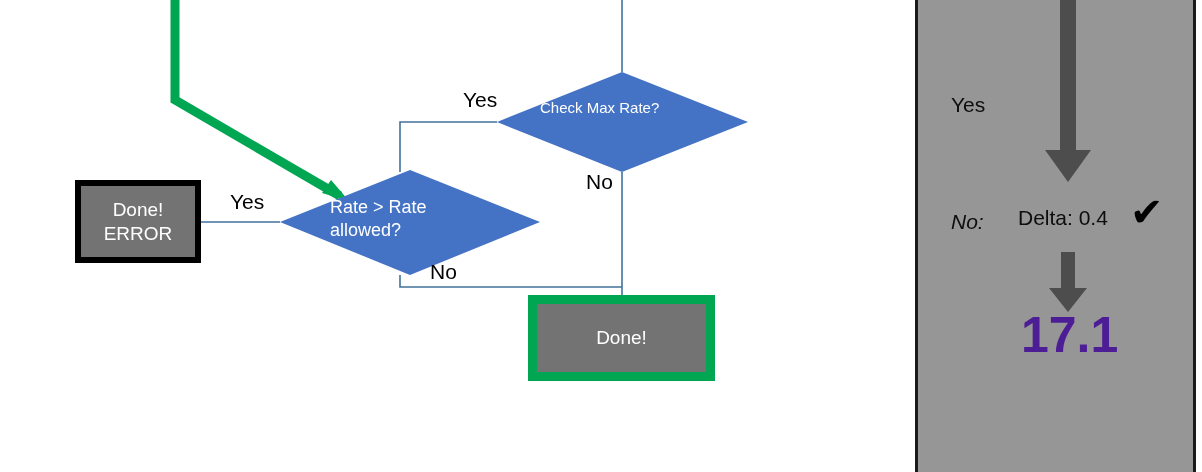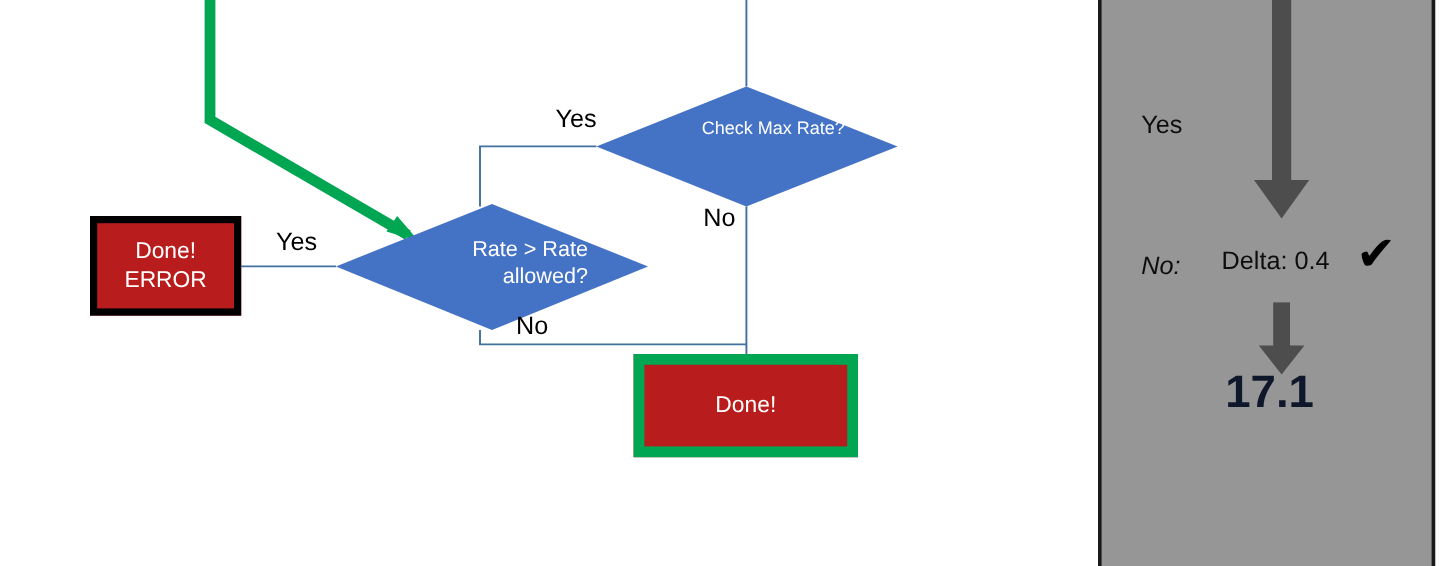--- a/index.html
+++ b/index.html
@@ -24,21 +24,21 @@
     position: absolute;
     left: 0;
     top: 0;
     width: 915px;
     height: 472px;
   }
 
   .node-box {
     position: absolute;
     box-sizing: border-box;
-    background: #b91c1c;
+    background: #737373;
     color: #ffffff;
     display: flex;
     flex-direction: column;
     align-items: center;
     justify-content: center;
     text-align: center;
     line-height: 1.25;
   }
   .node-box .ln { display: block; }
 
@@ -55,21 +55,21 @@
     top: 295px;
     width: 187px;
     height: 86px;
     border: 9px solid #00A651;
     font-size: 19px;
   }
 
   .diamond-label {
     position: absolute;
     color: #ffffff;
-    text-align: right;
+    text-align: left;
     line-height: 1.3;
     pointer-events: none;
   }
   #d1-label {           
     left: 540px;
     top: 98px;
     width: 164px;
     font-size: 15px;
   }
   #d2-label {           
@@ -121,23 +121,23 @@
     left: 212px;
     top: 192px;
     font-size: 40px;
     color: #000000;
     line-height: 1;
   }
   #p-value {
     position: absolute;
     left: 103px;
     top: 306px;
-    font-size: 38px;
+    font-size: 50px;
     font-weight: bold;
-    color: #0f172a;
+    color: #4c1d95;
     white-space: nowrap;
   }
 </style>
 </head>
 <body>
 
 <div id="canvas">
 
   <svg class="flow-svg" viewBox="0 0 915 472">
 

